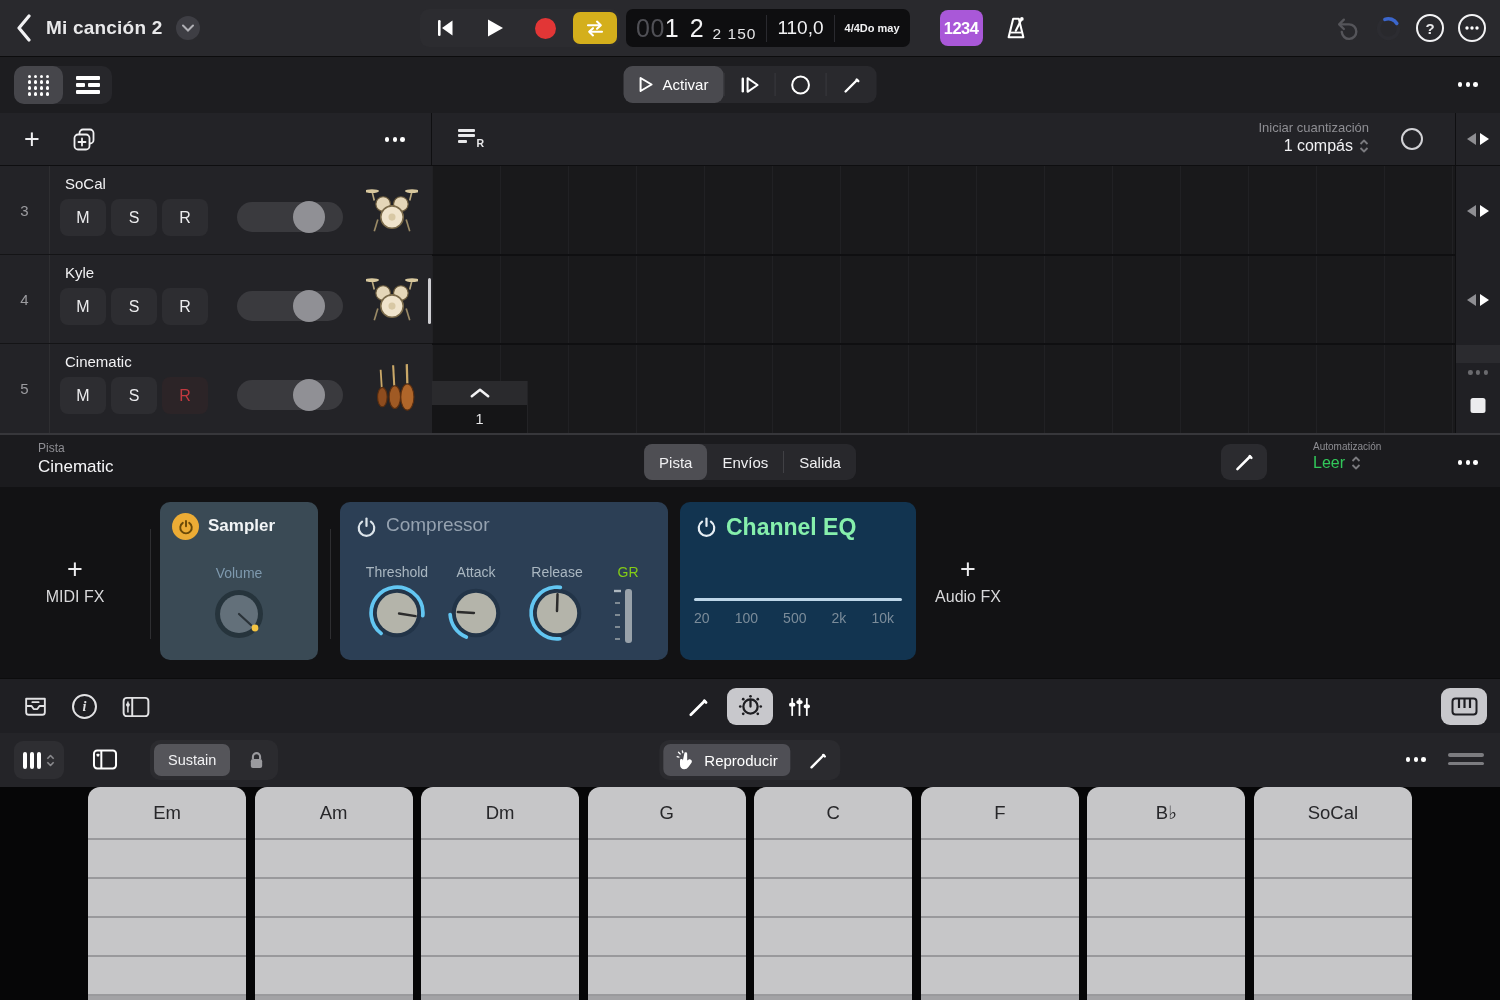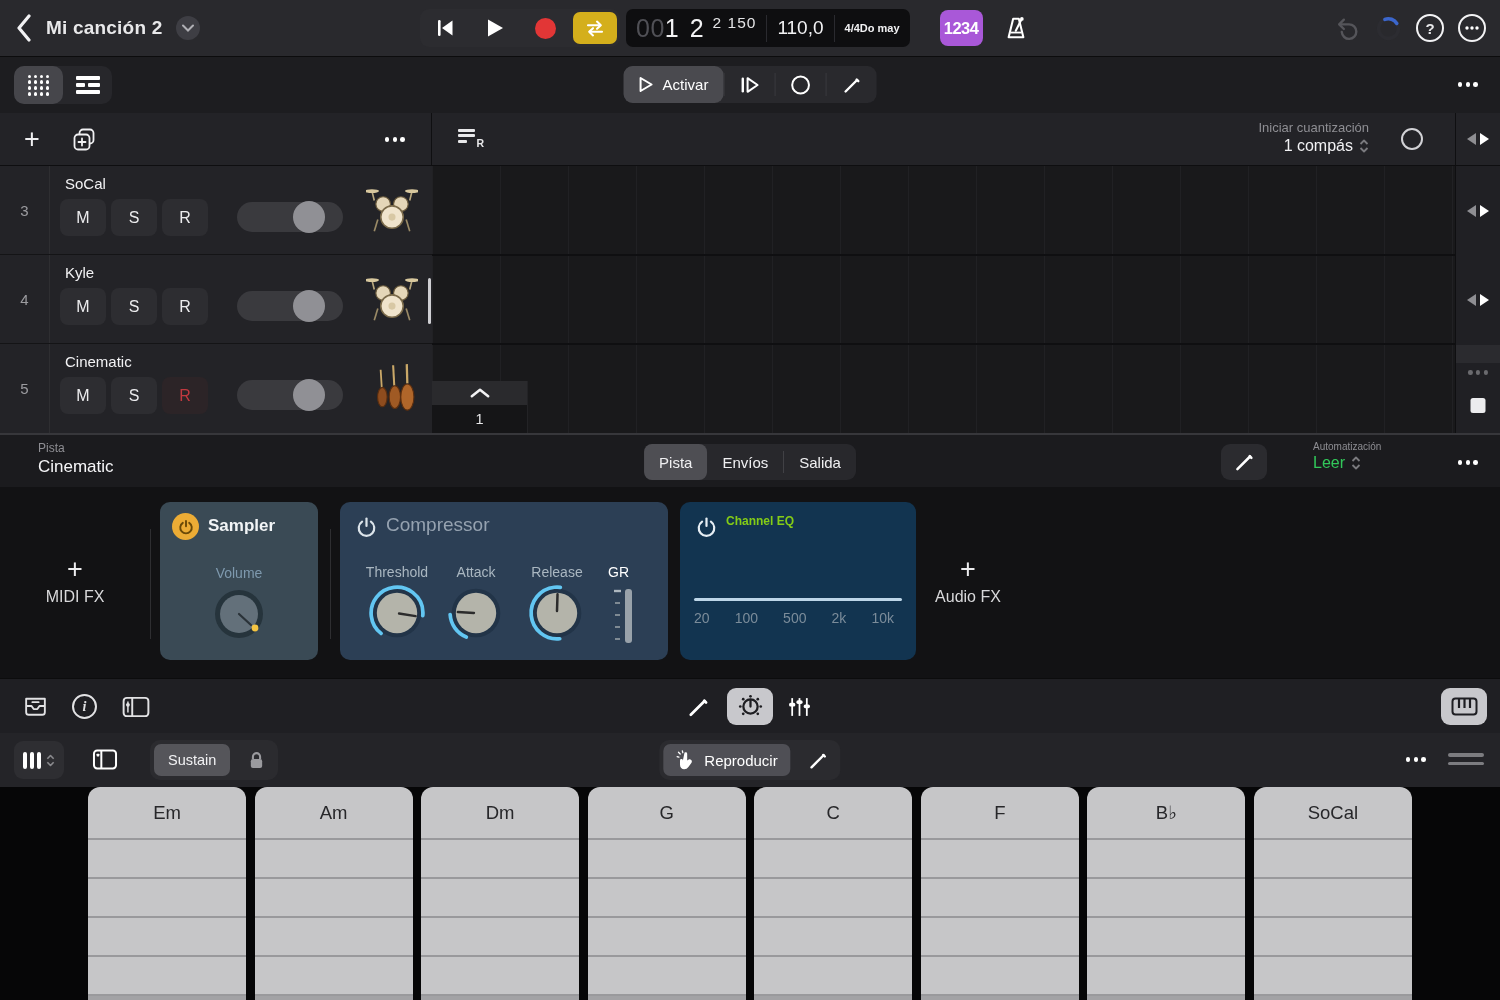--- a/index.html
+++ b/index.html
@@ -15,21 +15,21 @@
 .topbar{height:57px;background:#29292d;position:relative;flex:none;border-bottom:1px solid #0c0c0d}
 .tb-left{position:absolute;left:16px;top:0;height:56px;display:flex;align-items:center;gap:14px}
 .song-title{font-size:19px;font-weight:bold;letter-spacing:.2px}
 .title-badge{width:24px;height:24px;border-radius:50%;background:#3e3e44;display:flex;align-items:center;justify-content:center}
 .transport{position:absolute;left:420px;top:9px;height:38px;display:flex;align-items:center}
 .t-group{background:#2c2c30;border-radius:9px;height:38px;display:flex;align-items:center}
 .t-btn{width:50px;height:38px;display:flex;align-items:center;justify-content:center}
 .rec-dot{width:21px;height:21px;border-radius:50%;background:#e23636}
 .cycle-btn{width:44px;height:32px;margin:0 3px;border-radius:7px;background:#d4af1c;display:flex;align-items:center;justify-content:center}
 .lcd{margin-left:6px;height:38px;background:#0e0e10;border-radius:7px;display:flex;align-items:center;padding:0 10px}
-.lcd-pos{display:flex;align-items:flex-start}
+.lcd-pos{display:flex;align-items:flex-end}
 .lcd-dim{font-size:25px;color:#505056;letter-spacing:.5px}
 .lcd-big{font-size:25px;color:#f2f2f4;letter-spacing:2px}
 .lcd-sub{font-size:15.5px;color:#e4e4e6;margin-left:7px;letter-spacing:1px}
 .lcd-sep{width:1px;height:27px;background:#2a2a2f;margin:0 10px}
 .lcd-tempo{font-size:19px;color:#f2f2f4}
 .lcd-sig{display:flex;flex-direction:row;align-items:flex-start;line-height:1.15;font-size:11px;font-weight:bold;color:#f2f2f4}
 .countin{margin-left:30px;width:43px;height:36px;border-radius:8px;background:#a958d8;display:flex;align-items:center;justify-content:center;font-size:16.5px;font-weight:bold;color:#fff;letter-spacing:-.5px}
 .metro-btn{margin-left:13px;width:40px;height:36px;display:flex;align-items:center;justify-content:center}
 .tb-right{position:absolute;right:14px;top:0;height:56px;display:flex;align-items:center;gap:14px}
 
@@ -118,24 +118,24 @@
 .card-eq{left:680px;width:236px;background:#123450}
 .pwr-y{position:absolute;left:12px;top:11px;width:27px;height:27px;border-radius:50%;background:#ecac35;display:flex;align-items:center;justify-content:center}
 .samp-title{position:absolute;left:48px;top:14px;font-size:17px;font-weight:bold;color:#f2f5f7}
 .samp-knoblbl{position:absolute;left:0;right:0;top:63px;text-align:center;font-size:14px;color:#7e99ae}
 .samp-knob{position:absolute;left:50%;top:84px;transform:translateX(-50%)}
 .comp-pwr{position:absolute;left:16px;top:15px}
 .comp-title{position:absolute;left:46px;top:12px;font-size:19px;font-weight:normal;color:#95a2b0}
 .knob-col{position:absolute;top:62px;width:90px;text-align:center}
 .knob-lbl{font-size:14px;color:#aab7c1}
 .knob-col svg{margin:4px auto 0}
-.gr-lbl{position:absolute;left:268px;top:62px;width:40px;font-size:14px;color:#ffffff}
+.gr-lbl{position:absolute;left:268px;top:62px;width:40px;text-align:center;font-size:14px;color:#84cc16}
 .gr-meter{position:absolute;left:272px;top:84px}
 .eq-pwr{position:absolute;left:16px;top:15px}
-.eq-title{position:absolute;left:46px;top:12px;font-size:12px;font-weight:bold;color:#84cc16}
+.eq-title{position:absolute;left:46px;top:12px;font-size:23px;font-weight:bold;color:#86efac}
 .eq-line{position:absolute;left:14px;right:14px;top:96px;height:3px;background:#bdd6e8;border-radius:2px}
 .eq-freqs{position:absolute;left:14px;right:22px;top:108px;display:flex;justify-content:space-between;font-size:14px;color:#7b8c9a}
 
 
 .toolbar2{height:55px;background:#1f1f23;position:relative;flex:none;border-top:1px solid #0c0c0d}
 .tl-icon{position:absolute;top:0;height:55px;display:flex;align-items:center;color:#e2e2e4}
 .infocirc{width:25px;height:25px;border:2px solid #e2e2e4;border-radius:50%;display:flex;align-items:center;justify-content:center;font-size:14px;font-weight:bold;font-family:"Liberation Serif",serif;font-style:italic}
 .litebtn{position:absolute;top:9px;width:46px;height:37px;background:#c8c8cc;border-radius:9px;display:flex;align-items:center;justify-content:center}
 
 

